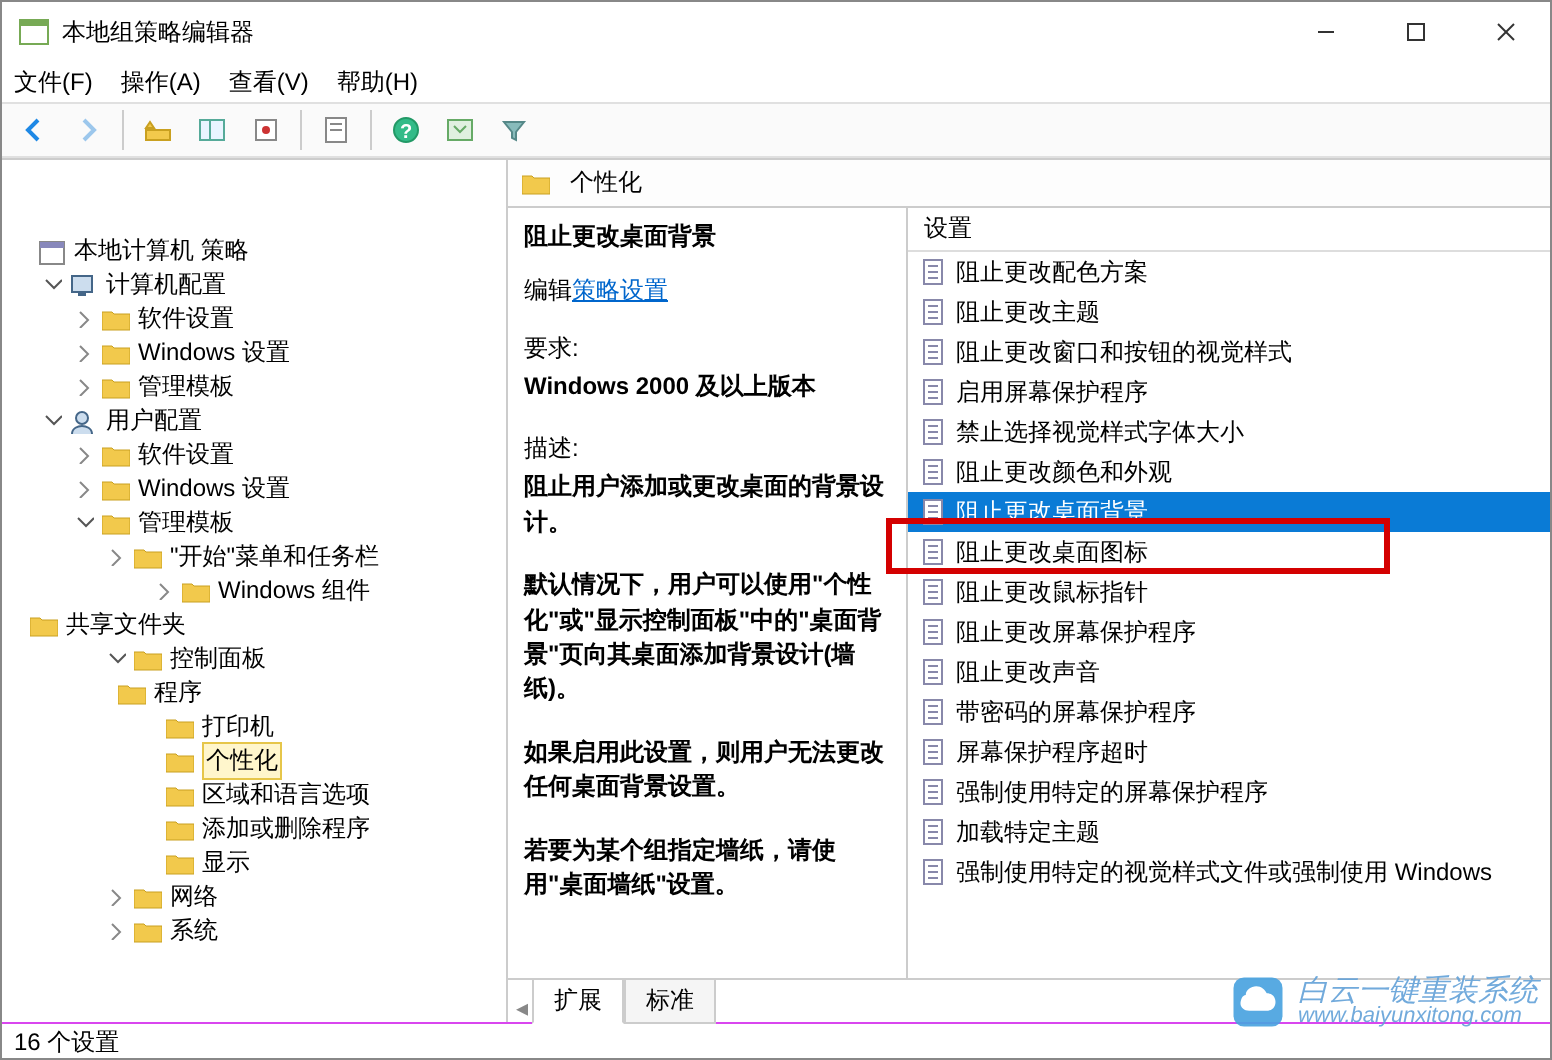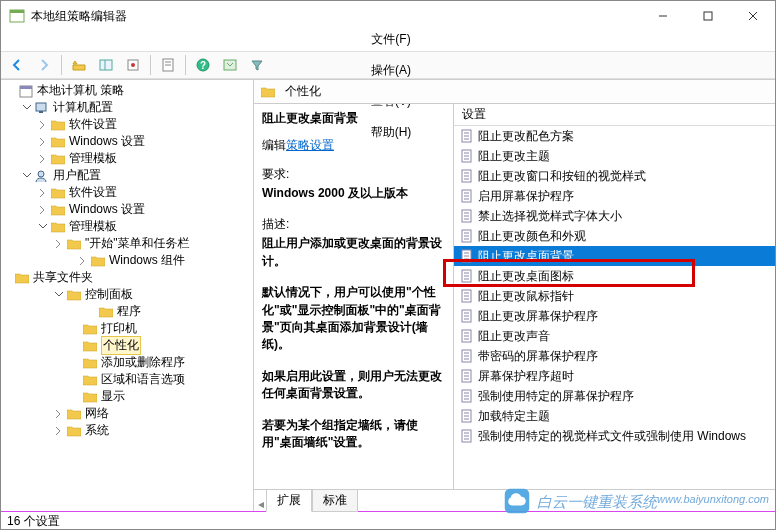--- a/index.html
+++ b/index.html
@@ -4,21 +4,21 @@
 <style>
 * { margin: 0; padding: 0; box-sizing: border-box; font-family: "Microsoft YaHei", "Segoe UI", sans-serif; }
 body { width: 776px; height: 530px; background: #fff; overflow: hidden; position: relative; border: 1px solid #888; }
 
 .titlebar { height: 30px; display: flex; align-items: center; padding-left: 8px; background: #fff; justify-content: center; }
 .titlebar-icon { width: 16px; height: 16px; margin-right: 6px; }
 .titlebar-text { font-size: 12px; flex: 1; }
 .win-controls { display: flex; }
 .win-btn { width: 45px; height: 30px; display: flex; align-items: center; justify-content: center; font-size: 11px; color: #333; }
 
-.menubar { height: 20px; display: flex; align-items: center; padding-left: 6px; font-size: 12px; gap: 14px; flex-direction: column; }
+.menubar { height: 20px; display: flex; align-items: center; padding-left: 6px; font-size: 12px; gap: 14px; }
 .menubar span { cursor: default; }
 
 .toolbar { height: 28px; display: flex; align-items: center; padding: 0 4px; border-top: 1px solid #e0e0e0; border-bottom: 1px solid #e0e0e0; gap: 3px; background:#fafafa; }
 .tool-sep { width: 1px; height: 20px; background: #ccc; margin: 0 2px; }
 .tool-btn { width: 24px; height: 22px; display: flex; align-items: center; justify-content: center; border: 1px solid transparent; }
 
 .workspace { display: flex; height: 432px; border-top: 1px solid #ccc; }
 
 .tree-pane { width: 253px; border-right: 1px solid #ccc; overflow: auto; padding-top: 2px; font-size: 12px; }
 .tree-row { display: flex; align-items: center; height: 17px; white-space: nowrap; cursor: default; }
@@ -47,21 +47,21 @@
 .highlight-box { position: absolute; border: 3px solid #d40000; pointer-events: none; left: 442px; top: 258px; width: 252px; height: 28px; }
 
 .tab-strip { height: 22px; display: flex; align-items: flex-end; border-top: 1px solid #ccc; padding-left: 4px; font-size: 12px; gap: 0; }
 .tab { padding: 2px 10px; border: 1px solid #ccc; border-top: none; background: #f5f5f5; position: relative; top: 1px; }
 .tab.active { background: #fff; border-bottom: 1px solid #fff; }
 
 .statusbar { height: 20px; border-top: 1px solid #d946ef; font-size: 12px; padding-left: 6px; display: flex; align-items: center; }
 
 .watermark { position: absolute; right: 6px; bottom: 14px; display: flex; align-items: center; gap: 6px; color: #66a3d9; font-size: 15px; font-style: italic; opacity: 0.92; pointer-events: none; }
 .watermark svg { width: 28px; height: 28px; }
-.watermark-text { display: flex; flex-direction: row; line-height: 1; }
+.watermark-text { display: flex; flex-direction: column; line-height: 1; }
 .watermark-url { font-size: 11px; }
 </style>
 </head>
 <body>
 
 <div class="titlebar">
   <span class="titlebar-icon">
     <svg viewBox="0 0 16 16">
         <rect x="1" y="2" width="14" height="12" fill="#fff" stroke="#7a5" stroke-width="1"></rect>
         <rect x="1" y="2" width="14" height="3" fill="#7a5"></rect>
@@ -147,21 +147,21 @@
     </div>
   <div class="tool-btn">
       <svg width="16" height="16">
         <path d="M3 4h10l-4 5v4l-2-1v-3z" fill="#8bb" stroke="#588"></path>
       </svg>
     </div>
 </div>
 
 <div class="workspace">
   <div class="tree-pane" id="tree">
-      <div class="tree-row" style="padding-left: 4px;">
+      <div class="tree-row" style="padding-left: 4px; margin-top: 35px;">
         <span class="expander"></span>
         <span class="tree-icon">
           <svg width="16" height="14">
             <rect x="2" y="2" width="12" height="11" fill="#fff" stroke="#888"></rect>
             <rect x="2" y="2" width="12" height="3" fill="#88b"></rect>
           </svg>
         </span>
         <span>本地计算机 策略</span>
       </div>
       <div class="tree-row" style="padding-left: 20px;">
@@ -311,21 +311,21 @@
             <path d="M1 2 L5 6 L9 2" fill="none" stroke="#555"></path>
           </svg>
         </span>
         <span class="tree-icon">
           <svg class="folder-svg" viewBox="0 0 14 12">
             <path d="M0 2h5l1 1h8v8H0z" fill="#f2c94c" stroke="#c9a020" stroke-width="0.5"></path>
           </svg>
         </span>
         <span>控制面板</span>
       </div>
-      <div class="tree-row" style="padding-left: 84px;">
+      <div class="tree-row" style="padding-left: 44px;">
         <span class="expander"></span>
         <span class="tree-icon">
           <svg class="folder-svg" viewBox="0 0 14 12">
             <path d="M0 2h5l1 1h8v8H0z" fill="#f2c94c" stroke="#c9a020" stroke-width="0.5"></path>
           </svg>
         </span>
         <span>程序</span>
       </div>
       <div class="tree-row" style="padding-left: 68px;">
         <span class="expander"></span>
@@ -345,30 +345,30 @@
         </span>
         <span class="sel-folder">个性化</span>
       </div>
       <div class="tree-row" style="padding-left: 68px;">
         <span class="expander"></span>
         <span class="tree-icon">
           <svg class="folder-svg" viewBox="0 0 14 12">
             <path d="M0 2h5l1 1h8v8H0z" fill="#f2c94c" stroke="#c9a020" stroke-width="0.5"></path>
           </svg>
         </span>
+        <span>区域和语言选项</span>
+      </div>
+      <div class="tree-row" style="padding-left: 68px;">
+        <span class="expander"></span>
+        <span class="tree-icon">
+          <svg class="folder-svg" viewBox="0 0 14 12">
+            <path d="M0 2h5l1 1h8v8H0z" fill="#f2c94c" stroke="#c9a020" stroke-width="0.5"></path>
+          </svg>
+        </span>
         <span>添加或删除程序</span>
-      </div>
-      <div class="tree-row" style="padding-left: 68px;">
-        <span class="expander"></span>
-        <span class="tree-icon">
-          <svg class="folder-svg" viewBox="0 0 14 12">
-            <path d="M0 2h5l1 1h8v8H0z" fill="#f2c94c" stroke="#c9a020" stroke-width="0.5"></path>
-          </svg>
-        </span>
-        <span>区域和语言选项</span>
       </div>
       <div class="tree-row" style="padding-left: 68px;">
         <span class="expander"></span>
         <span class="tree-icon">
           <svg class="folder-svg" viewBox="0 0 14 12">
             <path d="M0 2h5l1 1h8v8H0z" fill="#f2c94c" stroke="#c9a020" stroke-width="0.5"></path>
           </svg>
         </span>
         <span>显示</span>
       </div>

